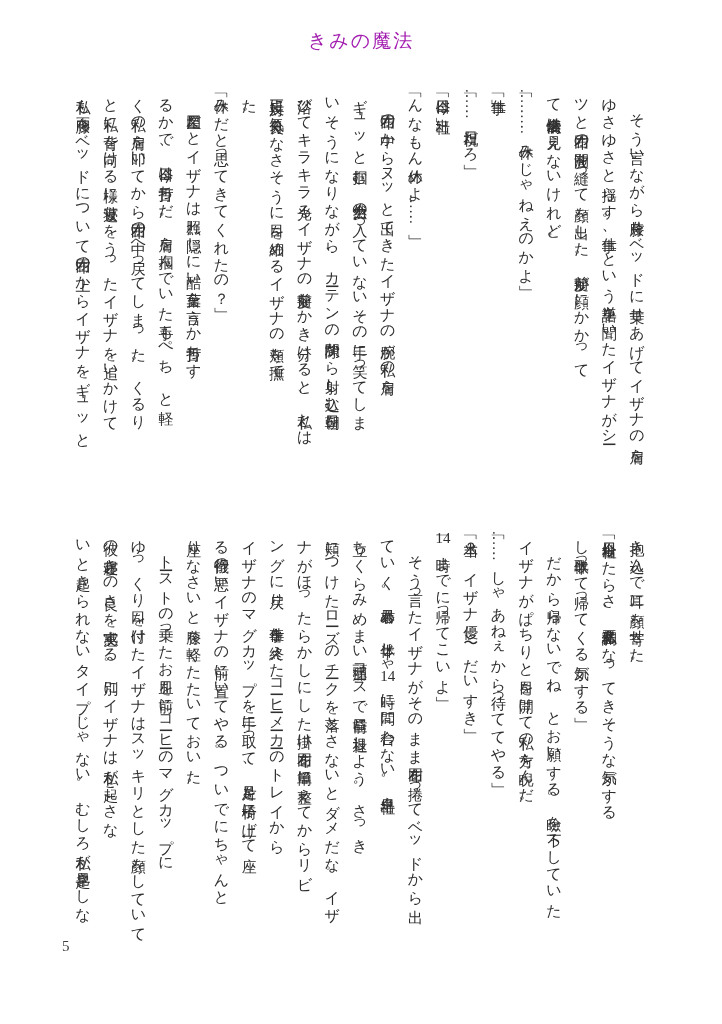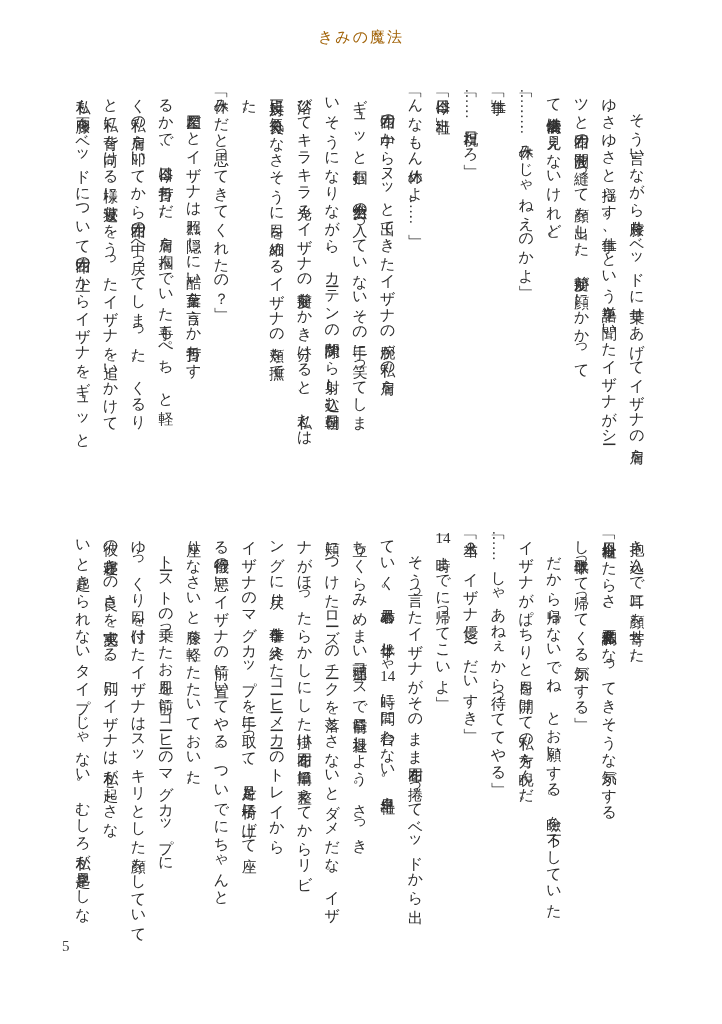--- a/index.html
+++ b/index.html
@@ -14,23 +14,23 @@
     background: #ffffff;
     overflow: hidden;
     font-family: "Liberation Serif", "DejaVu Serif", serif;
   }
   .running-head {
     position: absolute;
     top: 28px;
     left: 0;
     width: 100%;
     text-align: center;
-    font-size: 15px;
+    font-size: 19px;
     letter-spacing: 2px;
-    color: #a16207;
+    color: #a21caf;
   }
   .text-block {
     position: absolute;
     right: 72px;
     width: 588px;
     writing-mode: vertical-rl;
     text-orientation: mixed;
     font-size: 15px;
     line-height: 27.7px;
     letter-spacing: 0.4px;

